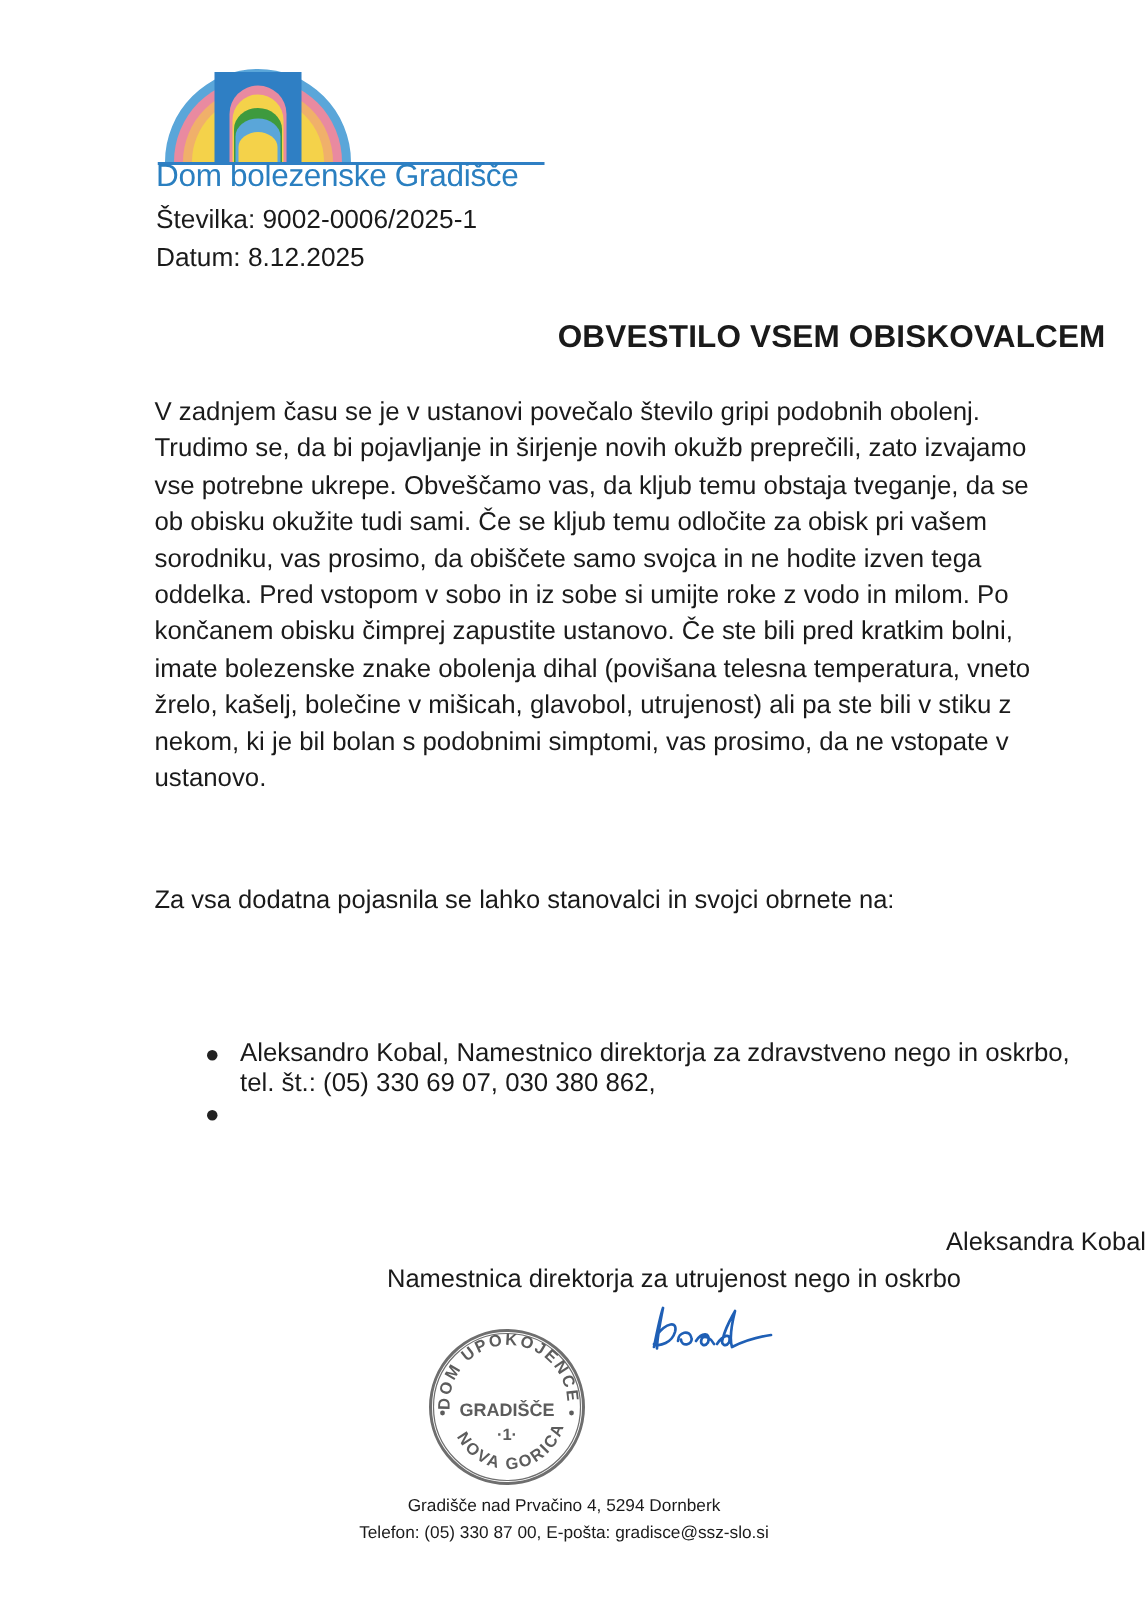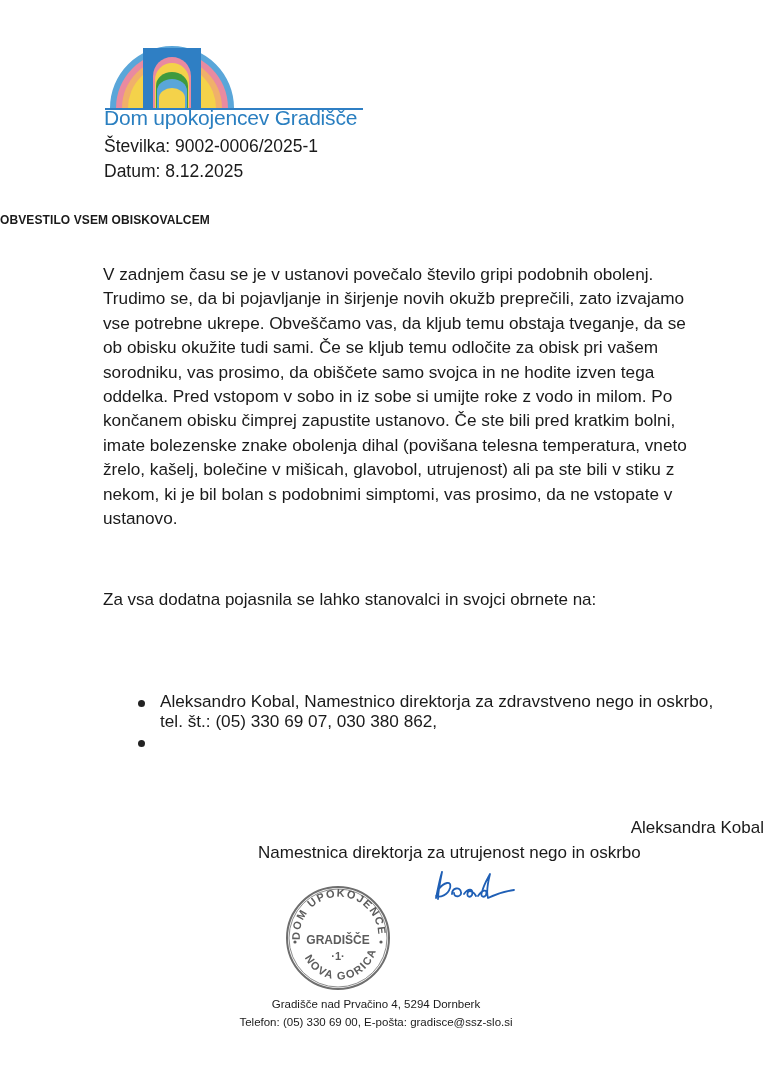--- a/index.html
+++ b/index.html
@@ -2,21 +2,21 @@
 <html><head>
 <meta charset="utf-8">
 <style>
   html, body { margin: 0; padding: 0; background: #ffffff; }
   body { width: 764px; height: 1080px; position: relative; overflow: hidden;
          font-family: "Liberation Sans", "DejaVu Sans", sans-serif; color: #1a1a1a; }
   .abs { position: absolute; }
   .logo { left: 105px; top: 46px; width: 260px; height: 90px; }
   .logo-name { left: 104px; top: 106px; font-size: 21px; color: #2a7fc0; letter-spacing: -0.2px; white-space: nowrap; }
   .meta { left: 104px; font-size: 17.5px; white-space: nowrap; }
-  .title { left: 0; width: 737px; top: 213px; text-align: left; font-weight: bold; font-size: 12px; letter-spacing: 0.1px; }
+  .title { left: 0; width: 737px; top: 213px; text-align: right; font-weight: bold; font-size: 21px; letter-spacing: 0.1px; }
   .body-text { left: 103px; top: 262px; width: 600px; font-size: 17.2px; line-height: 24.4px; }
   .body-text p { margin: 0; }
   .intro { left: 103px; top: 590px; font-size: 17px; white-space: nowrap; }
   .list { left: 120px; top: 675px; width: 580px; margin: 16px; padding: 0; list-style: none; font-size: 17.2px; line-height: 20px; }
   .list li { position: relative; padding-left: 24px; }
   .list li .bullet { position: absolute; left: 2px; top: 9px; width: 7px; height: 7px; border-radius: 50%; background: #222; }
   .sig-name { left: 0; width: 764px; text-align: right; font-size: 17px; top: 818px; padding-left: 235px; box-sizing: border-box; }
   .sig-role { left: 258px; top: 843px; font-size: 17px; white-space: nowrap; }
   .signature { left: 430px; top: 868px; width: 90px; height: 40px; }
   .stamp { left: 282px; top: 884px; width: 112px; height: 108px; }
@@ -37,21 +37,21 @@
 
     <path d="M48,62 L48,30 A19,19 0 0 1 86,30 L86,62 Z" fill="#e98aa0"></path>
     <path d="M50,62 L50,34 A17,17 0 0 1 84,34 L84,62 Z" fill="#f4d24a"></path>
     <path d="M51,62 L51,40 A16,14 0 0 1 83,40 L83,62 Z" fill="#3e9a3e"></path>
     <path d="M52,62 L52,45 A15,12 0 0 1 82,45 L82,62 Z" fill="#5aa6d9"></path>
     <path d="M54,62 L54,52 A13,10 0 0 1 80,52 L80,62 Z" fill="#f4d24a"></path>
 
     <rect x="0" y="62" width="258" height="2" fill="#2f7fc4"></rect>
   </svg>
 </div>
-<div class="abs logo-name">Dom upokojencev Gradišče</div>
+<div class="abs logo-name">Dom bolezenske Gradišče</div>
 
 <div class="abs meta" style="top:136px">Številka: 9002-0006/2025-1</div>
 <div class="abs meta" style="top:161px">Datum: 8.12.2025</div>
 
 <div class="abs title">OBVESTILO VSEM OBISKOVALCEM</div>
 
 <div class="abs body-text">
   <p>V zadnjem času se je v ustanovi povečalo število gripi podobnih obolenj. Trudimo se, da bi pojavljanje in širjenje novih okužb preprečili, zato izvajamo vse potrebne ukrepe. Obveščamo vas, da kljub temu obstaja tveganje, da se ob obisku okužite tudi sami. Če se kljub temu odločite za obisk pri vašem sorodniku, vas prosimo, da obiščete samo svojca in ne hodite izven tega oddelka. Pred vstopom v sobo in iz sobe si umijte roke z vodo in milom. Po končanem obisku čimprej zapustite ustanovo. Če ste bili pred kratkim bolni, imate bolezenske znake obolenja dihal (povišana telesna temperatura, vneto žrelo, kašelj, bolečine v mišicah, glavobol, utrujenost) ali pa ste bili v stiku z nekom, ki je bil bolan s podobnimi simptomi, vas prosimo, da ne vstopate v ustanovo.</p>
 </div>
 
@@ -89,13 +89,13 @@
       <textPath href="#arcBot" startOffset="8">NOVA GORICA</textPath>
     </text>
     <circle cx="13" cy="58" r="1.6" fill="#5c5c5c"></circle>
     <circle cx="99" cy="58" r="1.6" fill="#5c5c5c"></circle>
     <text x="56" y="60" text-anchor="middle" font-family="Liberation Sans, sans-serif" font-weight="bold" font-size="12" fill="#5c5c5c">GRADIŠČE</text>
     <text x="56" y="76" text-anchor="middle" font-family="Liberation Sans, sans-serif" font-weight="bold" font-size="11" fill="#5c5c5c">·1·</text>
   </svg>
 </div>
 
 <div class="abs footer" style="top:995px">Gradišče nad Prvačino 4, 5294 Dornberk</div>
-<div class="abs footer" style="top:1013px">Telefon: (05) 330 69 00, E-pošta: gradisce@ssz-slo.si</div>
+<div class="abs footer" style="top:1013px">Telefon: (05) 330 87 00, E-pošta: gradisce@ssz-slo.si</div>
 
 </body></html>

